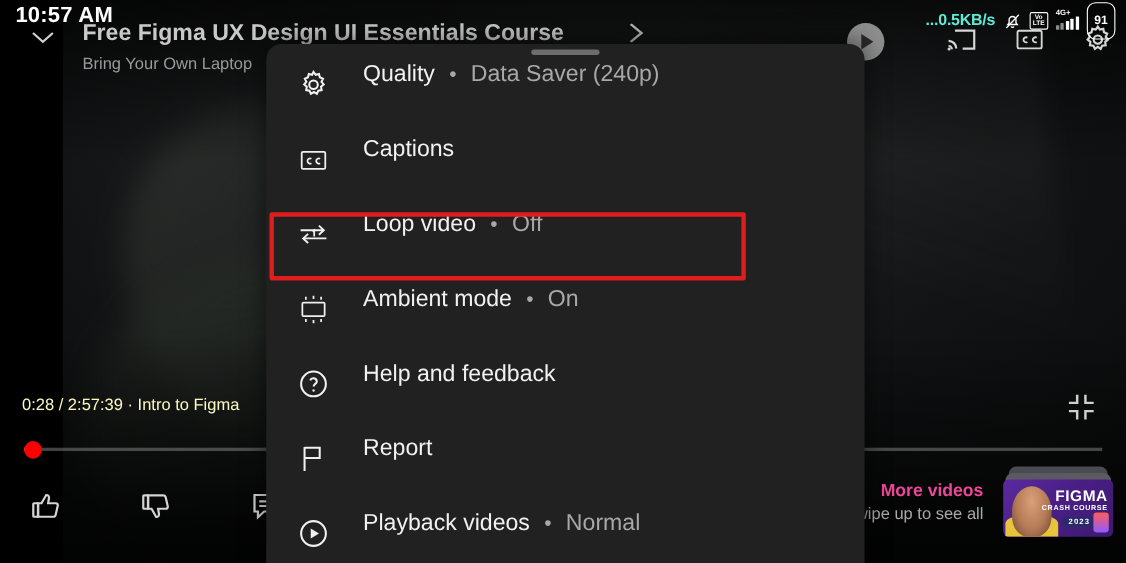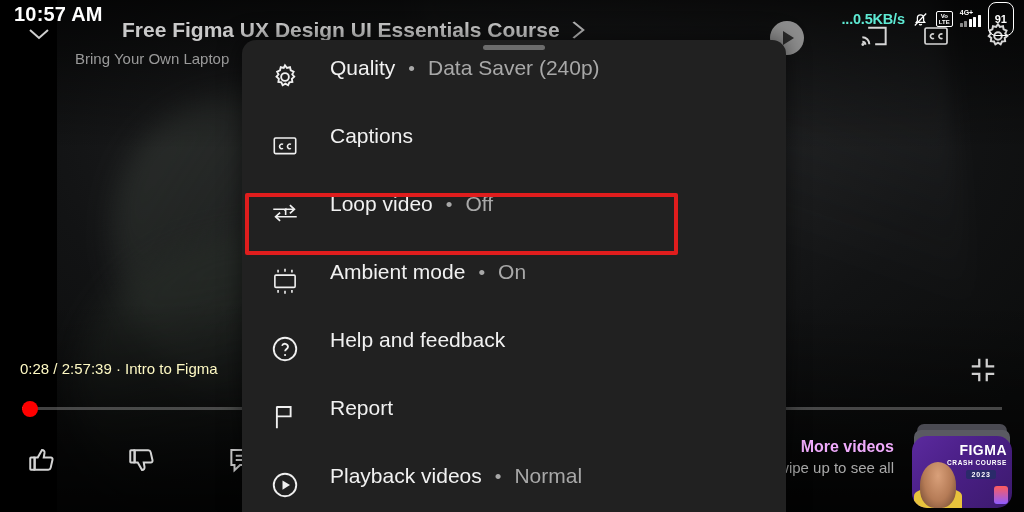--- a/index.html
+++ b/index.html
@@ -46,21 +46,21 @@
     line-height:1; font-size:6px; font-weight:bold; color:#fff; }
   .net-wrap { position:relative; display:flex; align-items:flex-end; gap:1.5px; height:16px; padding-top:5px; }
   .net-label { position:absolute; top:-2px; left:0; font-size:7px; font-weight:bold; color:#fff; }
   .bar { width:3px; background:#fff; border-radius:.5px; }
   .bar.d { background:#8b8b8b; }
   .batt { border:1.6px solid #fff; border-radius:8px; padding:0 6px; height:34px;
     display:flex; align-items:center; font-size:11px; font-weight:bold; color:#fff; }
 
   
   .title-block { position:absolute; left:75px; top:18px; z-index:25; }
-  .vid-title { font-size:21px; font-weight:bold; color:#c9c9c9; white-space:nowrap;margin-left:47px; }
+  .vid-title { font-size:21px; font-weight:bold; color:#c9c9c9; white-space:nowrap; }
   .vid-sub { margin-top:8px; font-size:15px; color:#9a9a9a; }
   .title-chev { position:absolute; left:569px; top:24px; z-index:25; color:#b5b5b5;
     font-size:20px; transform:rotate(-90deg) scaleY(1.4); }
   .collapse-chev { position:absolute; left:28px; top:27px; z-index:45; color:#cfcfcf; font-size:17px; }
 
   
   .top-ctrls { position:absolute; right:8px; top:18px; z-index:25; display:flex; align-items:center; gap:26px; }
   .ctrl-ico { width:36px; height:36px; display:flex; align-items:center; justify-content:center; }
   .playbtn { position:absolute; left:770px; top:21px; width:34px; height:34px; border-radius:50%;
     background:rgba(165,165,165,.85); display:flex; align-items:center; justify-content:center; z-index:24; }
@@ -74,29 +74,29 @@
     background:rgba(190,190,190,.35); z-index:22; }
   .progress .buf { position:absolute; left:0; top:0; height:3px; width:8px; background:rgba(255,255,255,.55); }
   .scrub { position:absolute; left:22px; top:401px; width:16px; height:16px; border-radius:50%;
     background:#ff0000; z-index:23; }
   .action-row { position:absolute; left:22px; top:440px; display:flex; gap:60px; z-index:22; }
   .act { width:40px; height:40px; display:flex; align-items:center; justify-content:center; }
   .minimize { position:absolute; right:26px; top:355px; width:30px; height:30px; z-index:22; }
 
   
   .more-videos { position:absolute; right:130px; top:438px; text-align:right; z-index:22; }
-  .mv-title { font-size:16px; font-weight:bold; color:#f0abfc; }
+  .mv-title { font-size:16px; font-weight:bold; color:#ec4899; }
   .mv-sub { font-size:15px; color:#a9a9a9; margin-top:3px; }
   .thumb-stack { position:absolute; right:12px; top:424px; width:100px; height:72px; z-index:22; }
   .thumb-back { position:absolute; left:5px; top:0; right:5px; height:22px;
     background:#4a4a52; border-radius:7px; }
   .thumb-back2 { position:absolute; left:2px; top:6px; right:2px; height:22px;
     background:#5a5a62; border-radius:7px; }
   .thumb {
-    position:absolute; left:0; top:12px; width:100px; height:72px; border-radius:15px; overflow:hidden;
+    position:absolute; left:0; top:12px; width:100px; height:52px; border-radius:5px; overflow:hidden;
     background:linear-gradient(135deg,#5b2a9e 0%, #4a1f86 45%, #3c1a6d 100%);
   }
   .th-face { position:absolute; left:8px; bottom:0; width:36px; height:46px;
     background:radial-gradient(ellipse at 50% 30%, #d9a07a 0%, #b57b56 55%, #6a442f 100%);
     border-radius:50% 50% 40% 40%; }
   .th-shirt { position:absolute; left:2px; bottom:0; width:48px; height:20px;
     background:#e8c33c; border-radius:40% 40% 0 0; }
   .th-txt1 { position:absolute; right:5px; top:6px; font-size:14px; font-weight:bold; color:#fff;
     letter-spacing:.5px; }
   .th-txt2 { position:absolute; right:5px; top:23px; font-size:6.5px; font-weight:bold; color:#fff;

